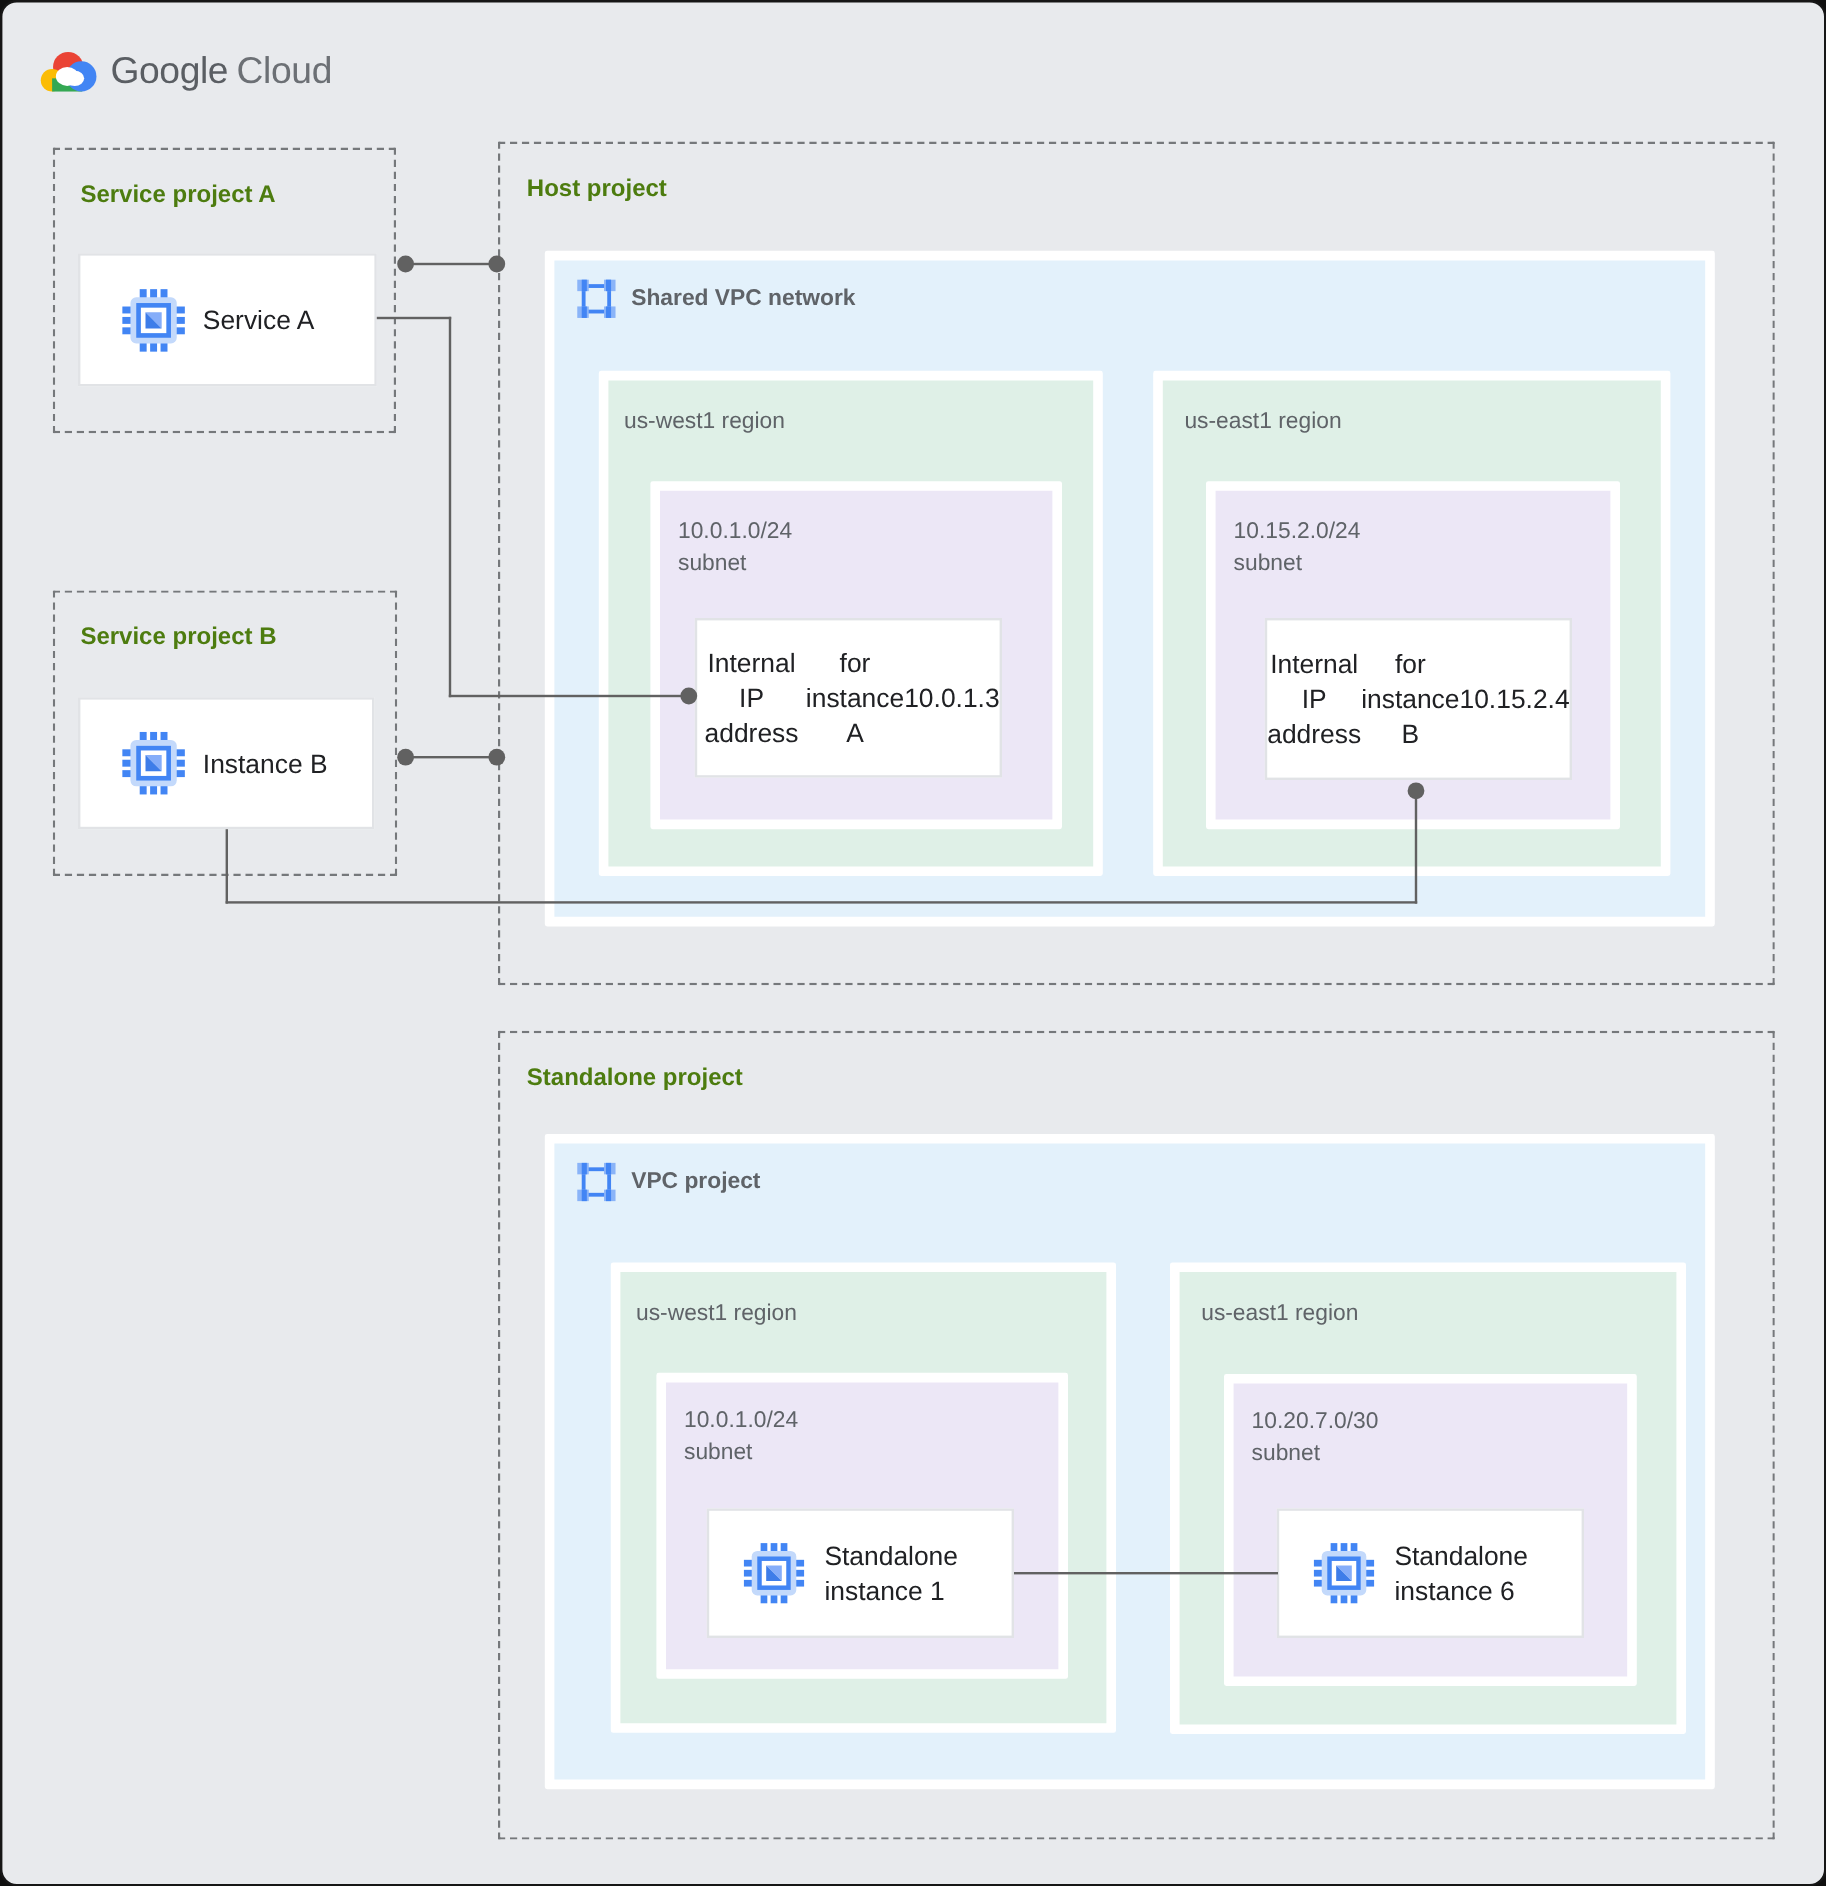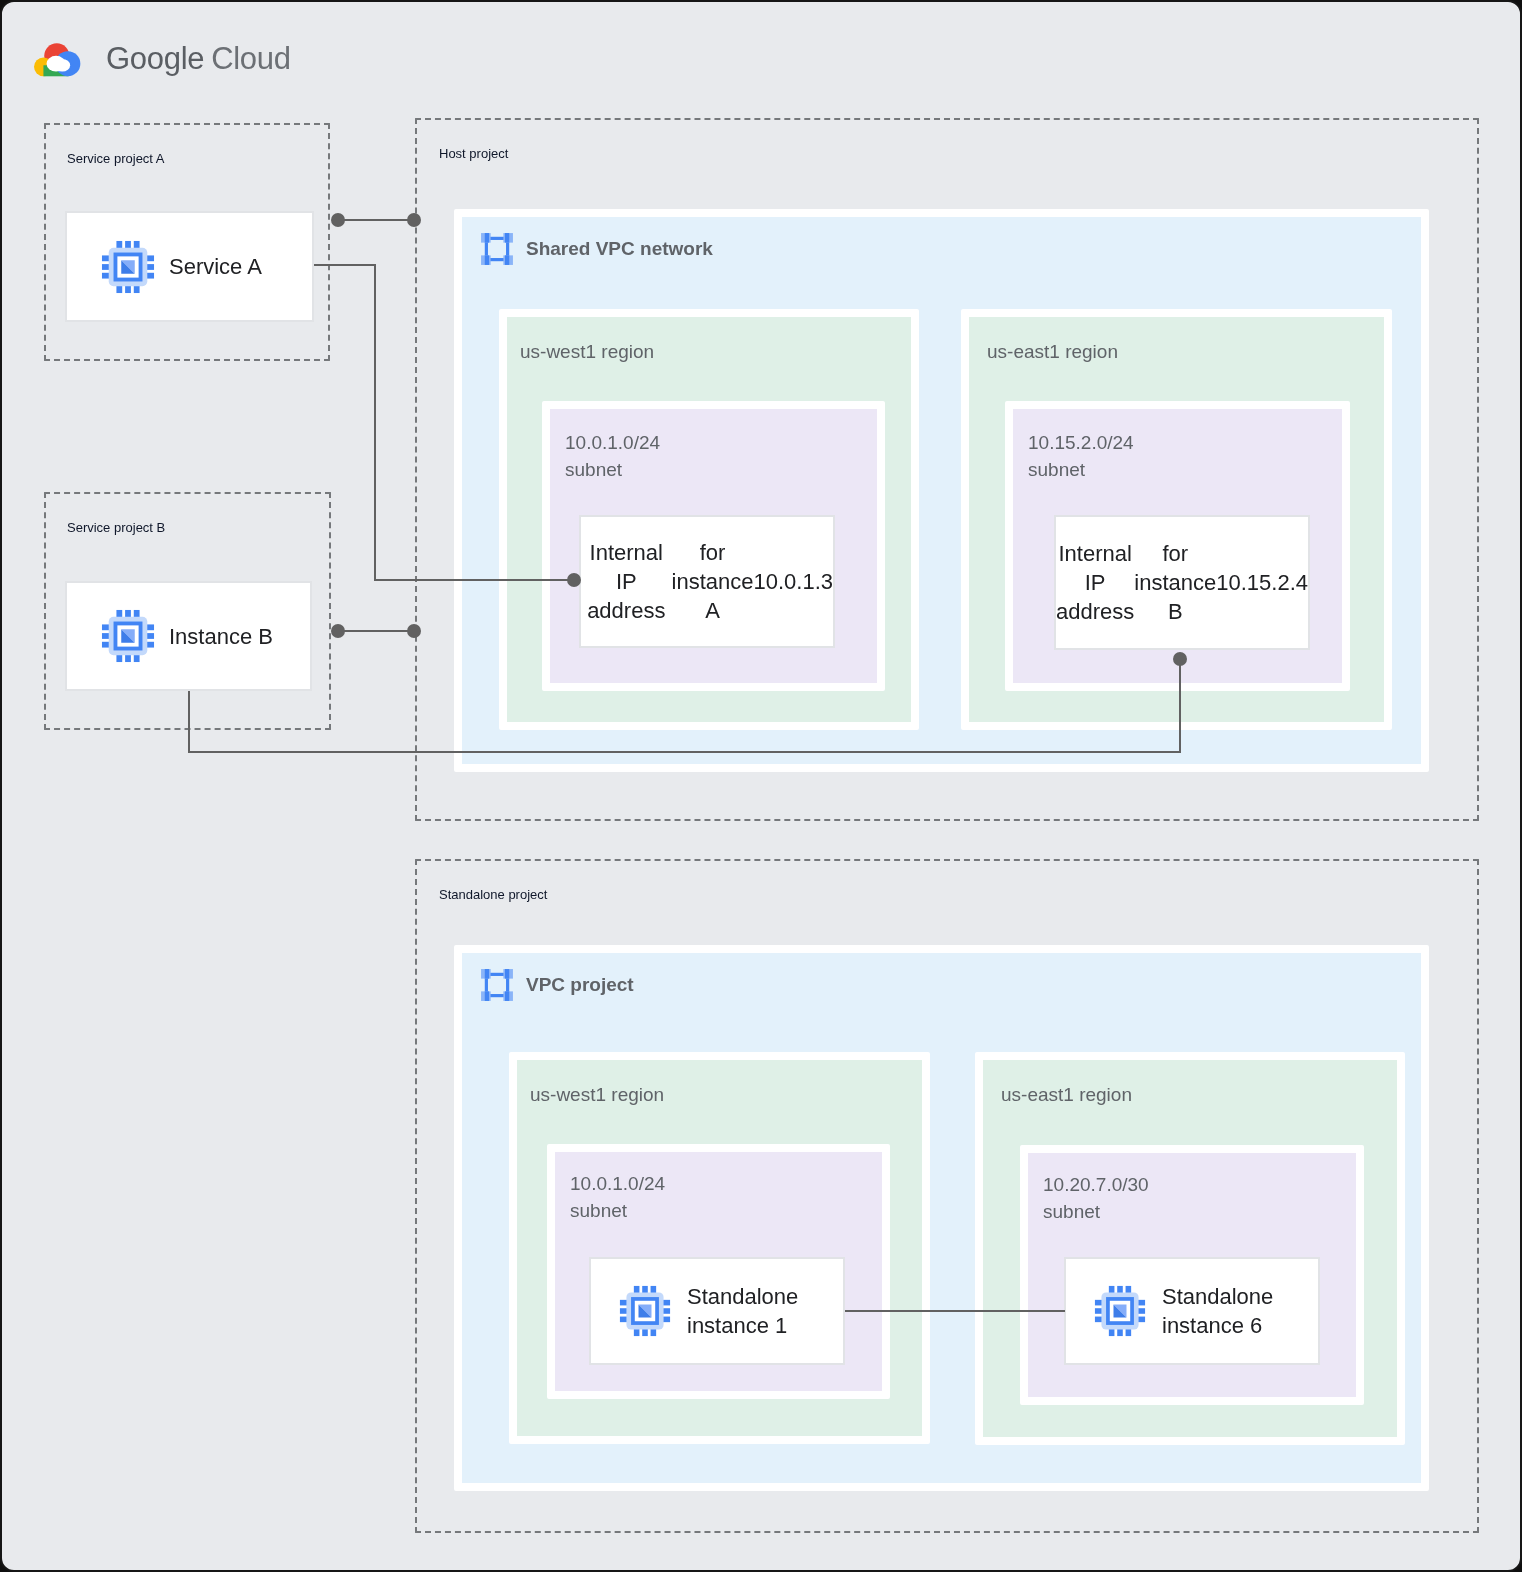--- a/index.html
+++ b/index.html
@@ -1,34 +1,34 @@
 <!DOCTYPE html>
 <html><head>
 <meta charset="utf-8">
 <style>
   html,body{margin:0;padding:0;background:#0f0f0f;}
   body{width:1522px;height:1572px;overflow:hidden;font-family:"Liberation Sans",sans-serif;}
   .canvas{position:relative;width:1522px;height:1572px;background:#E8EAED;border:2px solid #161616;border-radius:14px;box-sizing:border-box;overflow:hidden;}
   .abs{position:absolute;}
   .dashed{border:2px dashed #75787B;box-sizing:border-box;border-radius:1px;}
-  .proj-label{font-size:13px;color:#0f172a;}
+  .proj-label{font-size:20px;color:#4d7c0f;font-weight:bold;}
   .zone{border:8px solid #FFFFFF;box-sizing:border-box;border-radius:2px;}
   .zone-blue{background:#E3F1FB;}
   .zone-green{background:#DFF0E7;}
   .zone-purple{background:#ECE7F6;}
   .region-label{font-size:19px;color:#5F6368;}
   .subnet-label{font-size:19px;color:#5F6368;line-height:27px;}
   .card{background:#FFFFFF;border:2px solid #E1E3E6;box-sizing:border-box;display:flex;align-items:center;}
   .inst-label{font-size:22px;color:#202124;line-height:29px;}
   .ip-card{background:#FFFFFF;border:2px solid #E1E3E6;box-sizing:border-box;display:flex;flex-direction:row;align-items:center;justify-content:center;text-align:center;font-size:22px;color:#202124;line-height:29px;}
   .icon-row{display:flex;align-items:center;gap:12px;font-weight:bold;}
   .net-label{font-size:19px;color:#5F6368;}
   .line{position:absolute;background:#616161;z-index:5;}
   .dot{position:absolute;width:14px;height:14px;border-radius:50%;background:#616161;z-index:6;}
-  .logo-row{display:flex;align-items:center;gap:24px;}
+  .logo-row{display:flex;align-items:center;gap:10px;}
   .logo-text{font-size:31px;color:#5A5E63;letter-spacing:-0.3px;}
   .logo-google{font-weight:500;}
   .logo-cloud{font-weight:400;margin-left:7px;color:#6C7075;}
 </style>
 </head>
 <body>
 
 <div class="canvas">
 
   <div class="abs logo-row" style="left:28px;top:34px;height:46px;">

